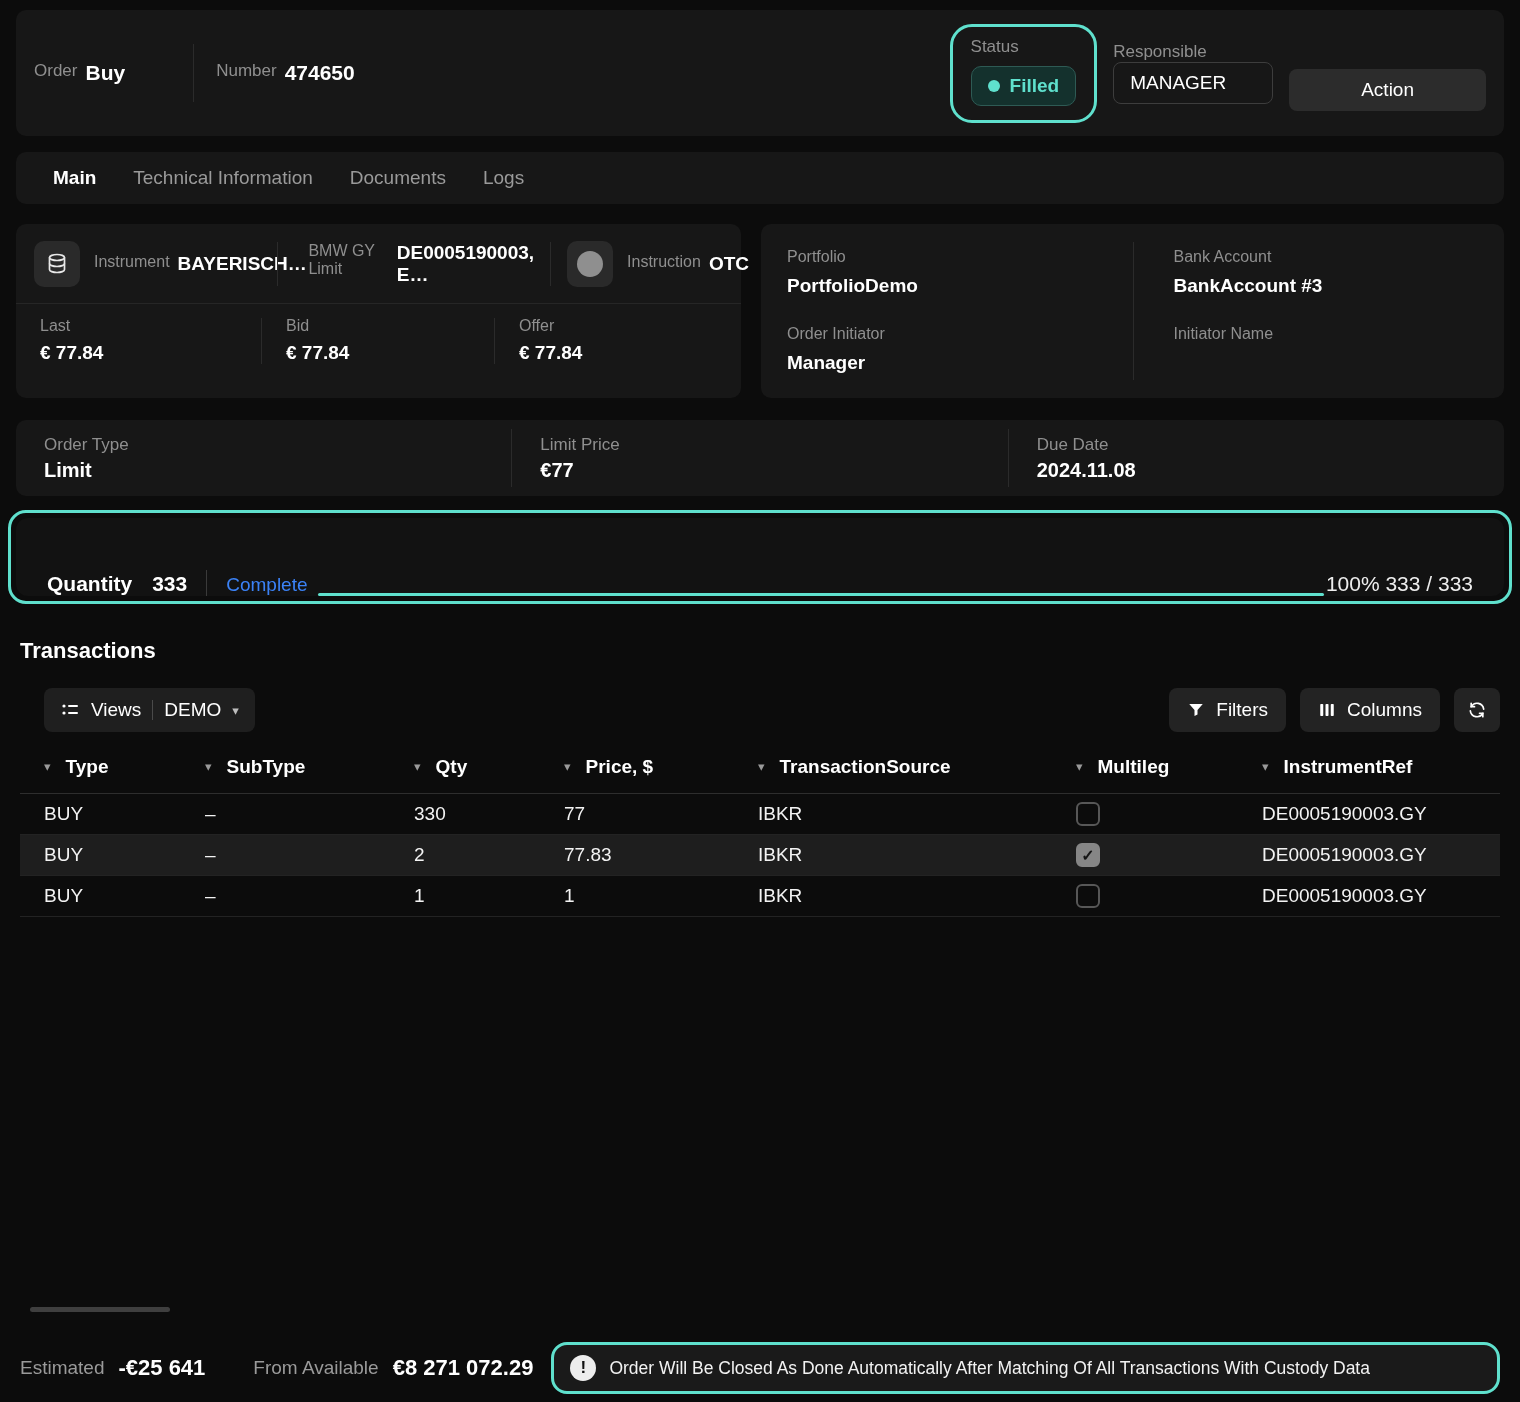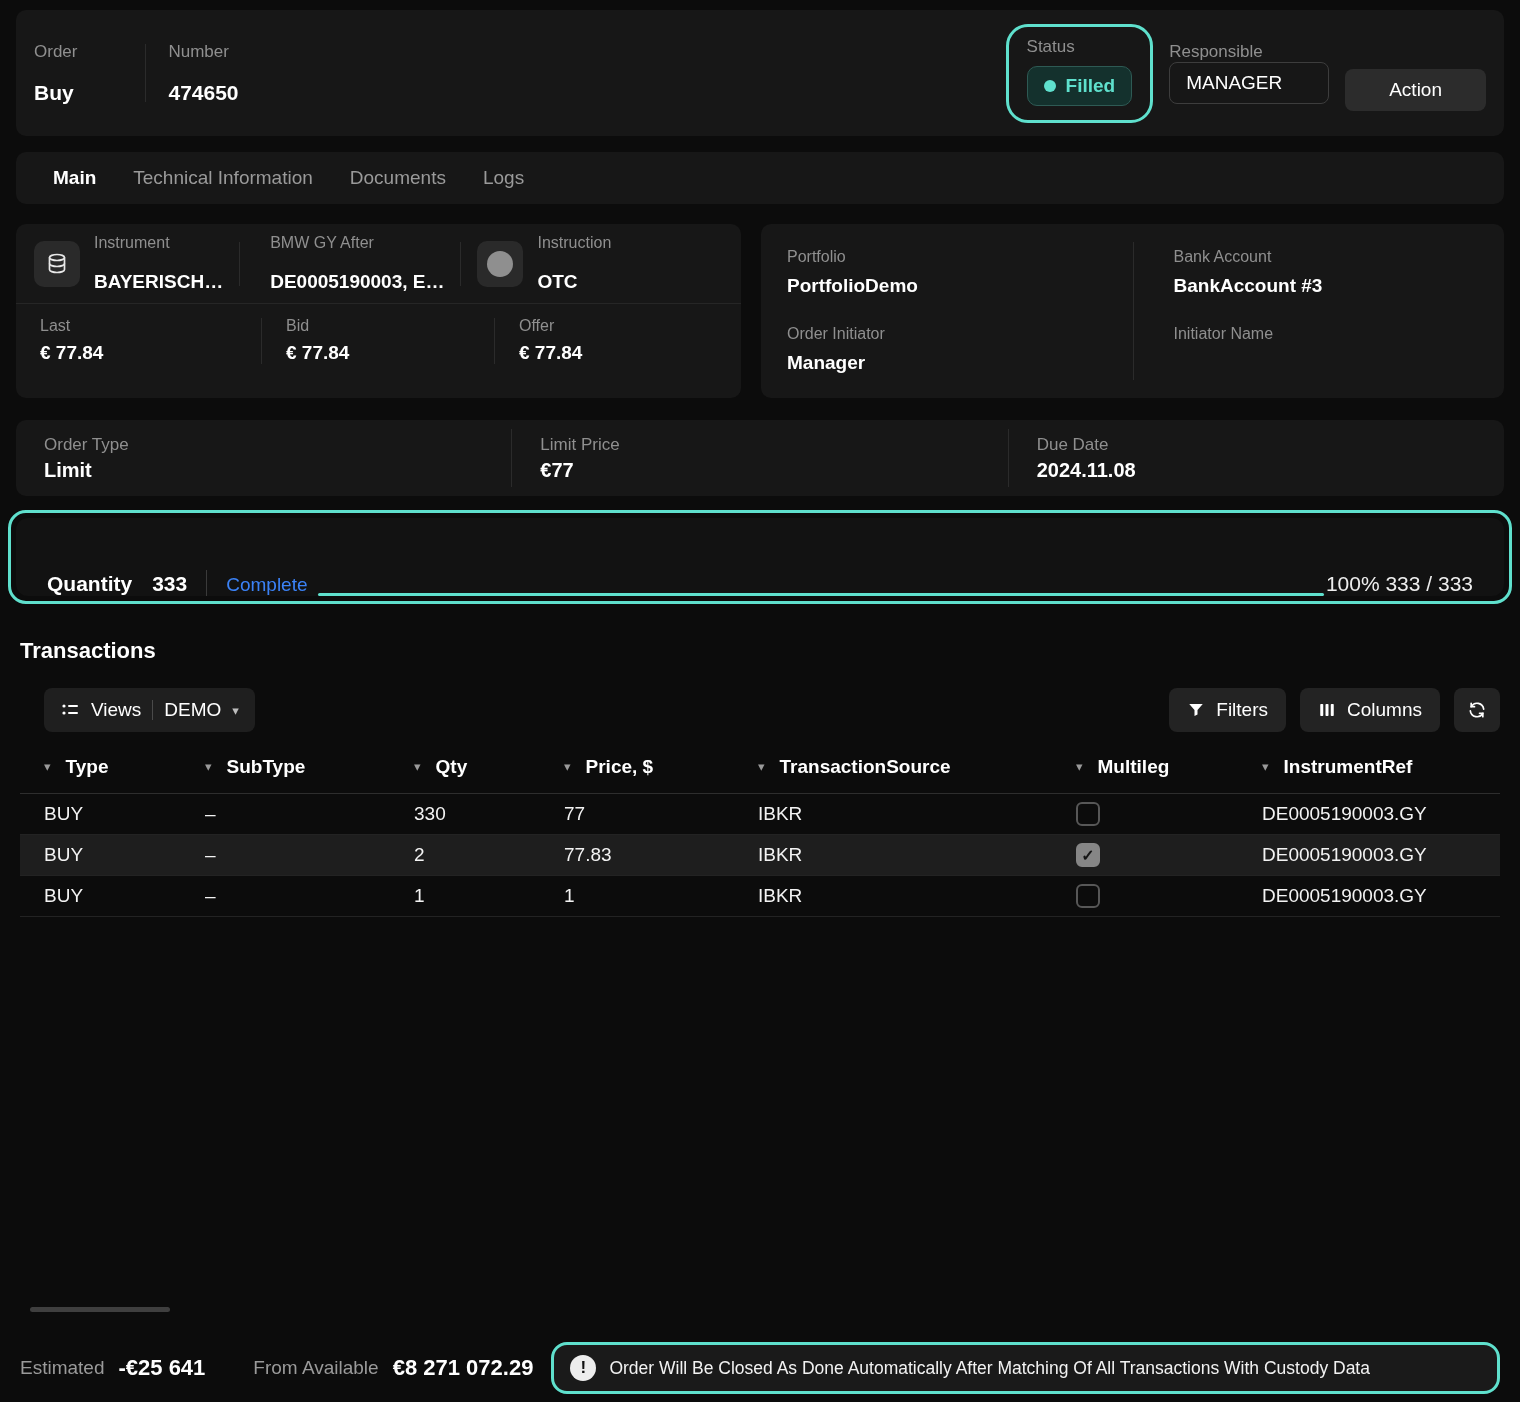--- a/index.html
+++ b/index.html
@@ -13,35 +13,35 @@
   *{box-sizing:border-box;}
   html,body{margin:0;padding:0;}
   body{
     width:1520px;height:1402px;position:relative;overflow:hidden;
     background:var(--bg);color:var(--text);
     font-family:"Liberation Sans",sans-serif;
   }
   
   .header{margin:10px 16px 0;background:var(--panel);border-radius:10px;height:126px;
     display:flex;align-items:center;padding:0 18px;}
-  .field-col{display:flex;flex-direction:column;gap:19px;}
+  .field-col{display:flex;flex-direction:row;gap:8px;}
   .field-label{color:var(--label);font-size:17px;}
   .field-value{color:#fff;font-size:21px;font-weight:700;}
   .header .vdiv{width:1px;height:58px;background:var(--divider);margin:0 22px 0 68px;}
   .header-right{margin-left:auto;display:flex;align-items:center;gap:16px;}
   .status-highlight{border:3px solid var(--accent);border-radius:22px;padding:10px 18px 14px;
     display:flex;flex-direction:column;gap:9px;}
   .status-pill{display:inline-flex;align-items:center;gap:10px;background:#14312d;
     border:1px solid #2e5a54;border-radius:10px;padding:8px 16px;color:var(--accent);
     font-size:19px;font-weight:700;}
   .status-dot{width:12px;height:12px;border-radius:50%;background:var(--accent);}
   .resp-col{display:flex;flex-direction:column;justify-content:space-between;}
   .select-box{border:1px solid #3d3d3d;border-radius:8px;height:42px;min-width:160px;
     display:flex;align-items:center;padding:0 16px;font-size:19px;color:#fff;cursor:pointer;}
-  .action-btn{background:#2c2c2c;border:none;border-radius:8px;height:42px;padding:0 44px;
+  .action-btn{background:#2c2c2c;border:none;border-radius:8px;height:42px;padding:0 72px;
     font-size:19px;color:#fff;font-family:inherit;cursor:pointer;margin-top:34px;}
   
   .tabs{margin:16px 16px 0;background:var(--panel);border-radius:10px;height:52px;
     display:flex;align-items:center;gap:37px;padding:0 37px;}
   .tab{font-size:19px;color:#9a9a9a;cursor:pointer;white-space:nowrap;}
   .tab.active{color:#fff;font-weight:700;}
   
   .info-row{margin:20px 16px 0;display:flex;gap:20px;align-items:stretch;}
   .info-row .field-label{font-size:16px;}
   .info-row .field-value{font-size:19px;}
@@ -166,21 +166,21 @@
           <path d="M4.5 5.5v6c0 1.66 3.36 3 7.5 3s7.5-1.34 7.5-3v-6"></path>
           <path d="M4.5 11.5v6c0 1.66 3.36 3 7.5 3s7.5-1.34 7.5-3v-6"></path>
         </svg>
       </div>
       <div class="field-col">
         <span class="field-label">Instrument</span>
         <span class="field-value">BAYERISCH…</span>
       </div>
       <div class="vdiv"></div>
       <div class="field-col">
-        <span class="field-label">BMW GY After</span>
+        <span class="field-label">BMW GY Limit</span>
         <span class="field-value">DE0005190003, E…</span>
       </div>
       <div class="vdiv"></div>
       <div class="icon-box">
         <span class="gray-circle"></span>
       </div>
       <div class="field-col">
         <span class="field-label">Instruction</span>
         <span class="field-value">OTC</span>
       </div>

